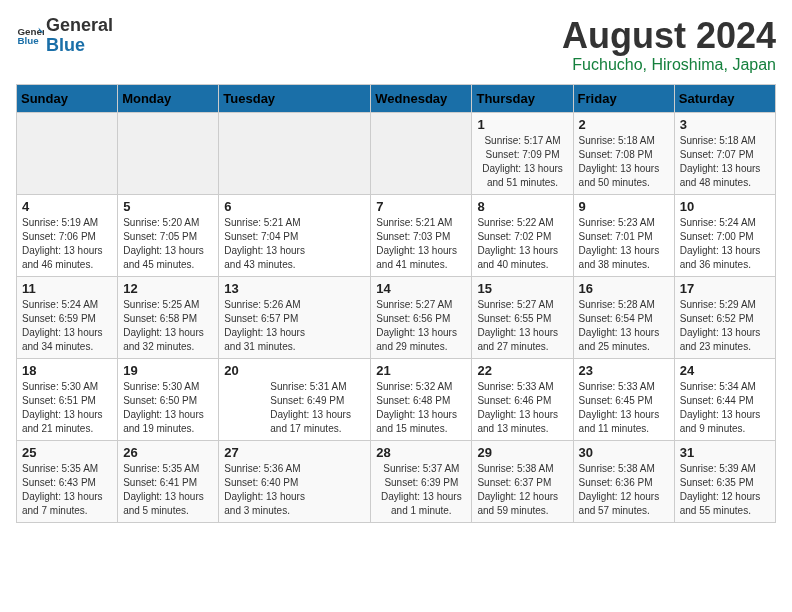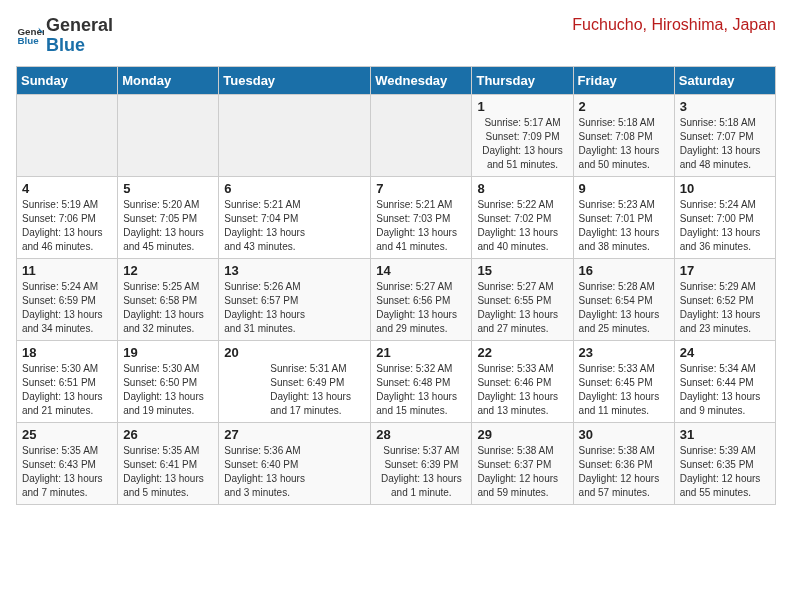--- a/index.html
+++ b/index.html
@@ -38,31 +38,31 @@
       text-align: right;
     }
     .main-title {
       font-size: 36px;
       font-weight: bold;
       color: #333;
       line-height: 1.1;
     }
     .subtitle {
       font-size: 16px;
-      color: #b91c1c;
+      color: #15803d;
       font-weight: normal;
     }
     table {
       width: 100%;
       border-collapse: collapse;
       font-size: 11px;
     }
     thead tr th {
       background-color: #1a6fa8;
-      color: #ffffff;
+      color: #000000;
       padding: 6px 4px;
       text-align: left;
       font-size: 13px;
       font-weight: bold;
       border: 1px solid #ccc;
     }
     tbody tr td {
       border: 1px solid #ccc;
       vertical-align: top;
       padding: 4px 5px;
@@ -103,20 +103,21 @@
       <polygon points="32,8 40,16 34,14" fill="#1a6fa8"></polygon>
     </svg>
     <div>
       <div class="logo-text">
         <span style="color:#333">General</span><br>
         <span style="color:#1a6fa8">Blue</span>
       </div>
     </div>
   </div>
   <div class="title-area">
+    <div class="main-title">August 2024</div>
     <div class="subtitle">Fuchucho, Hiroshima, Japan</div>
   </div>
 </div>
 
 <table>
   <thead>
     <tr>
       <th>Sunday</th>
       <th>Monday</th>
       <th>Tuesday</th>

